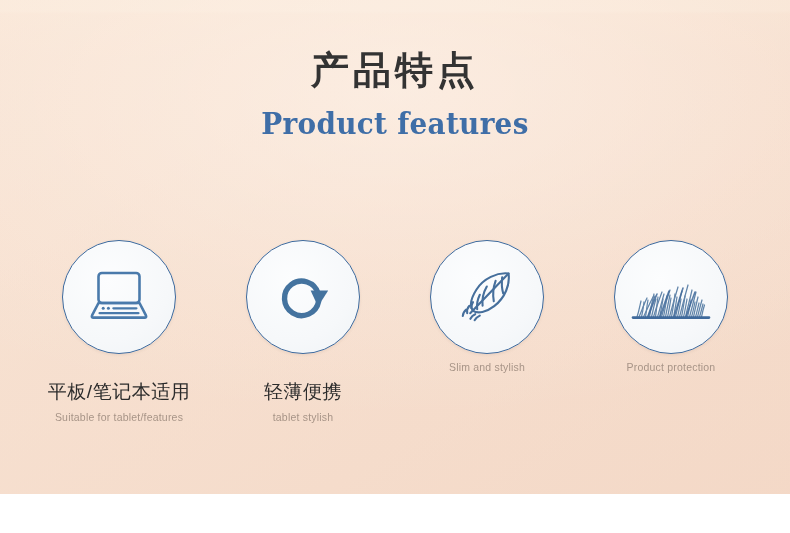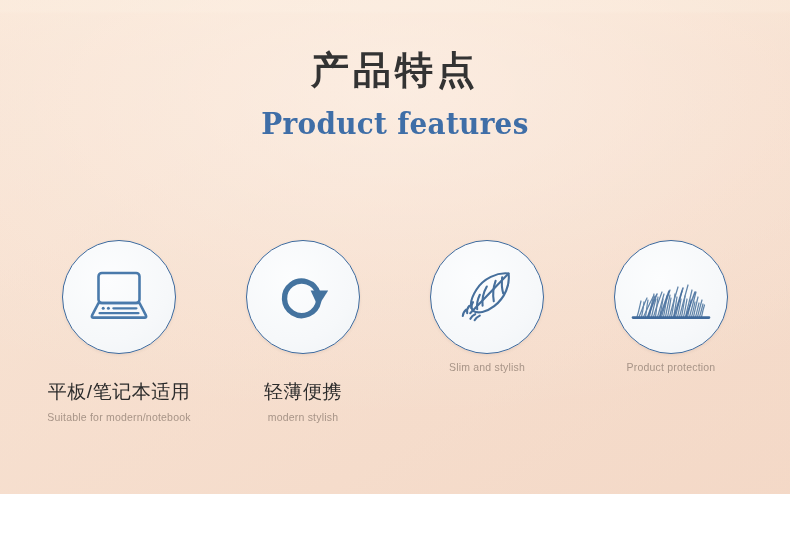--- a/index.html
+++ b/index.html
@@ -145,34 +145,34 @@
             <rect x="12.5" y="4" width="41" height="30" rx="3.4" stroke="#4a7aab" stroke-width="2.6" fill="none"></rect>
             <path d="M12.5 34 L6.2 46.2 Q5 48.6 7.6 48.6 L58.4 48.6 Q61 48.6 59.8 46.2 L53.5 34 Z" stroke="#4a7aab" stroke-width="2.6" stroke-linejoin="round" fill="none"></path>
             <circle cx="17.2" cy="39.3" r="1.5" fill="#4a7aab"></circle>
             <circle cx="22.4" cy="39.3" r="1.5" fill="#4a7aab"></circle>
             <line x1="27.4" y1="39.3" x2="50.4" y2="39.3" stroke="#4a7aab" stroke-width="2.3" stroke-linecap="round"></line>
             <line x1="13.6" y1="44.2" x2="52.4" y2="44.2" stroke="#4a7aab" stroke-width="2.3" stroke-linecap="round"></line>
           </svg>
         </span>
       </div>
       <div class="feature-label">平板/笔记本适用</div>
-      <div class="feature-sub">Suitable for modern/notebook</div>
+      <div class="feature-sub">Suitable for tablet/features</div>
     </div>
 
     <div class="feature">
       <div class="circle">
         <span>
           <svg class="icon-svg" width="58" height="58" viewBox="0 0 58 58" fill="none">
             <path d="M44.2 25.5 A17.2 17.2 0 1 0 44.6 33.6" stroke="#44739f" stroke-width="5.4" fill="none" stroke-linecap="round"></path>
             <path d="M36.6 22.6 L54.2 22.6 L44.0 38.5 Z" fill="#44739f"></path>
           </svg>
         </span>
       </div>
       <div class="feature-label">轻薄便携</div>
-      <div class="feature-sub">modern stylish</div>
+      <div class="feature-sub">tablet stylish</div>
     </div>
 
     <div class="feature">
       <div class="circle">
         <span>
           <svg class="icon-svg" width="64" height="64" viewBox="0 0 64 64" fill="none">
             <g stroke="#466f9c" stroke-width="2.1" fill="none" stroke-linecap="round" stroke-linejoin="round">
               <path d="M53.5 8.5 C42 7.2 28.5 13.5 21.5 24.5 C16.2 32.8 14.6 41 17.8 45.6 C22.6 49.2 31.5 47.2 39.2 41.2 C50.2 32.6 55.2 19.5 53.5 8.5 Z"></path>
               <path d="M53.5 8.5 L15.2 48.2"></path>
               <path d="M31.8 21.5 C28.2 27.8 26.9 34.2 27.6 40.6"></path>

